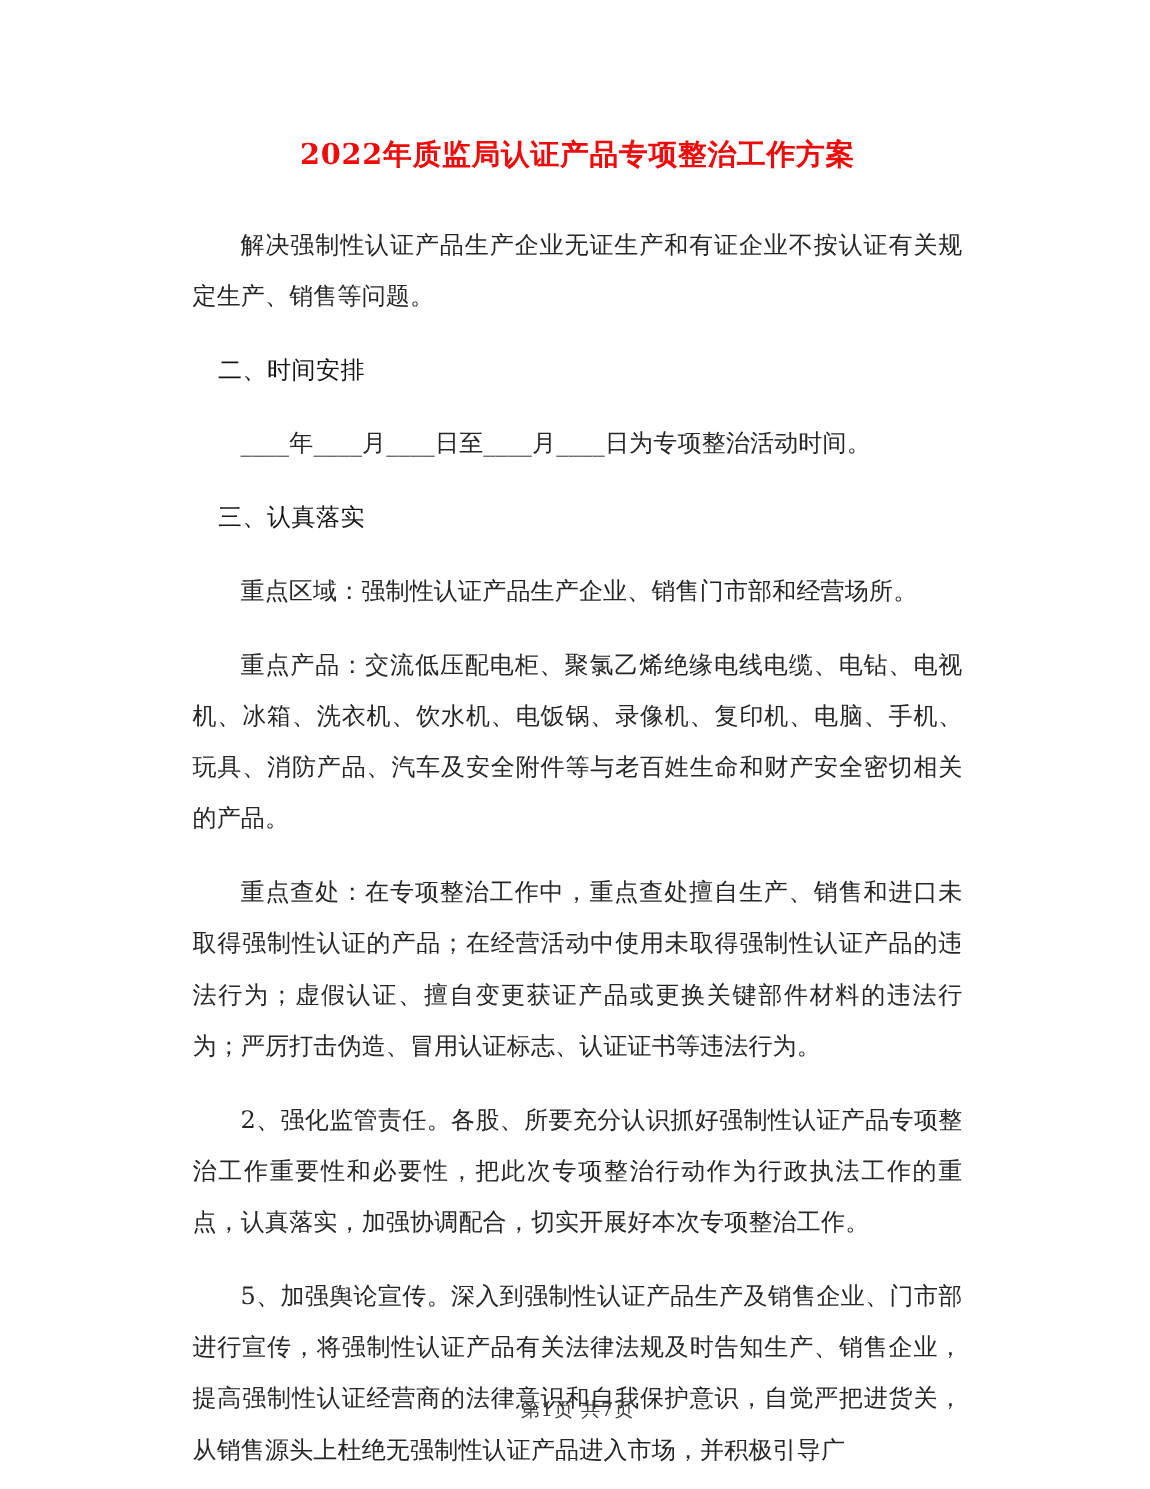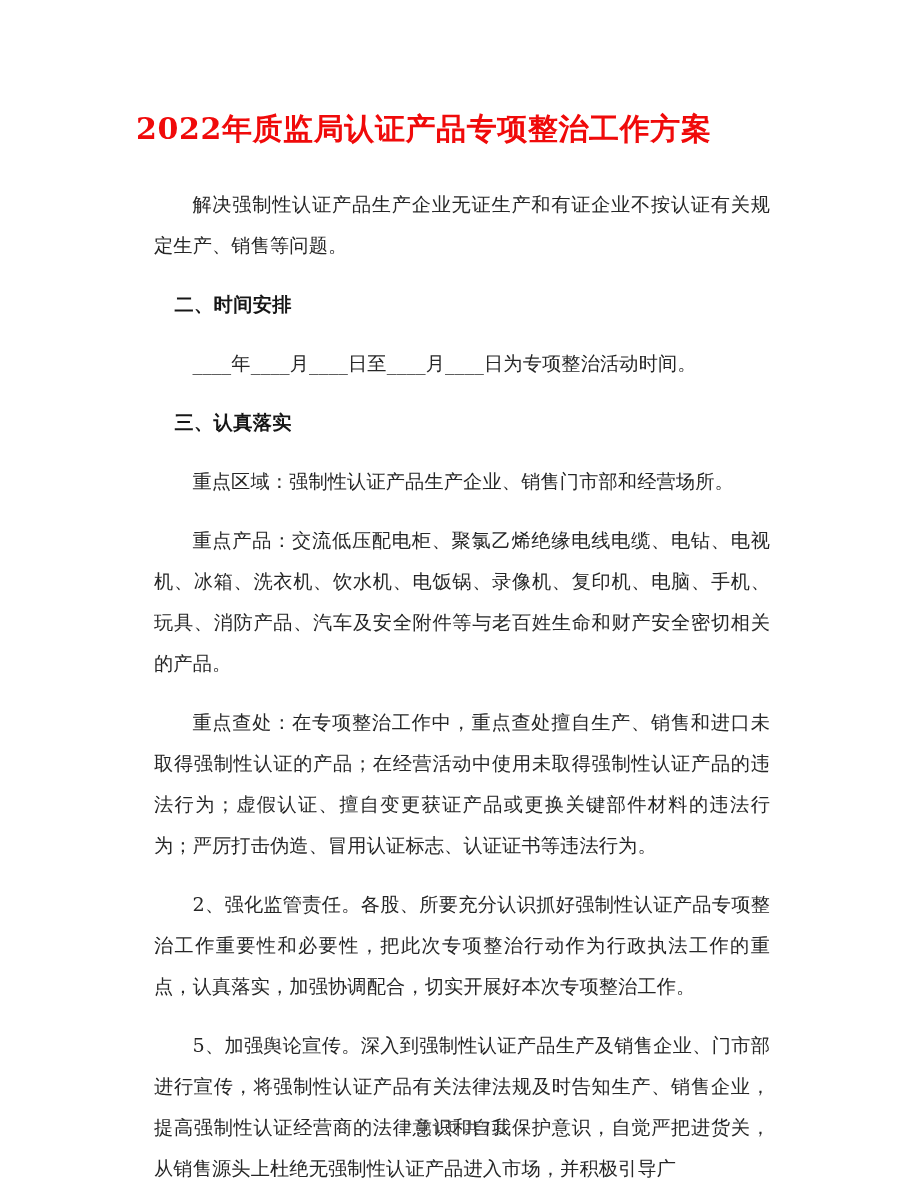--- a/index.html
+++ b/index.html
@@ -21,23 +21,24 @@
     box-sizing: border-box;
   }
   .doc-body {
     position: absolute;
     left: 136px;
     top: 0;
     width: 652px;
   }
   .doc-title {
     color: #f00a0a;
-    font-size: 30px;
+    font-size: 23px;
     font-weight: 700;
     letter-spacing: 0.6px;
+    text-align: center;
     margin: 0;
     padding-top: 110px;
     line-height: 1.25;
     font-family: "DejaVu Serif", "Liberation Serif", serif;
     white-space: nowrap;
   }
   .para {
     font-size: 19.2px;
     line-height: 41px;
     color: #262626;
@@ -47,21 +48,21 @@
     letter-spacing: 0.15px;
     font-family: "DejaVu Serif", "Liberation Serif", serif;
   }
   .para.indent {
     text-indent: 2em;
   }
   .heading {
     font-size: 19.2px;
     line-height: 41px;
     color: #161616;
-    font-weight: 700;
+    font-weight: 400;
     margin: 0;
     text-indent: 2em;
     letter-spacing: 0.4px;
     font-family: "DejaVu Sans", "Liberation Sans", sans-serif;
   }
   .spacer-first {
     height: 18px;
   }
   .footer {
     position: absolute;

